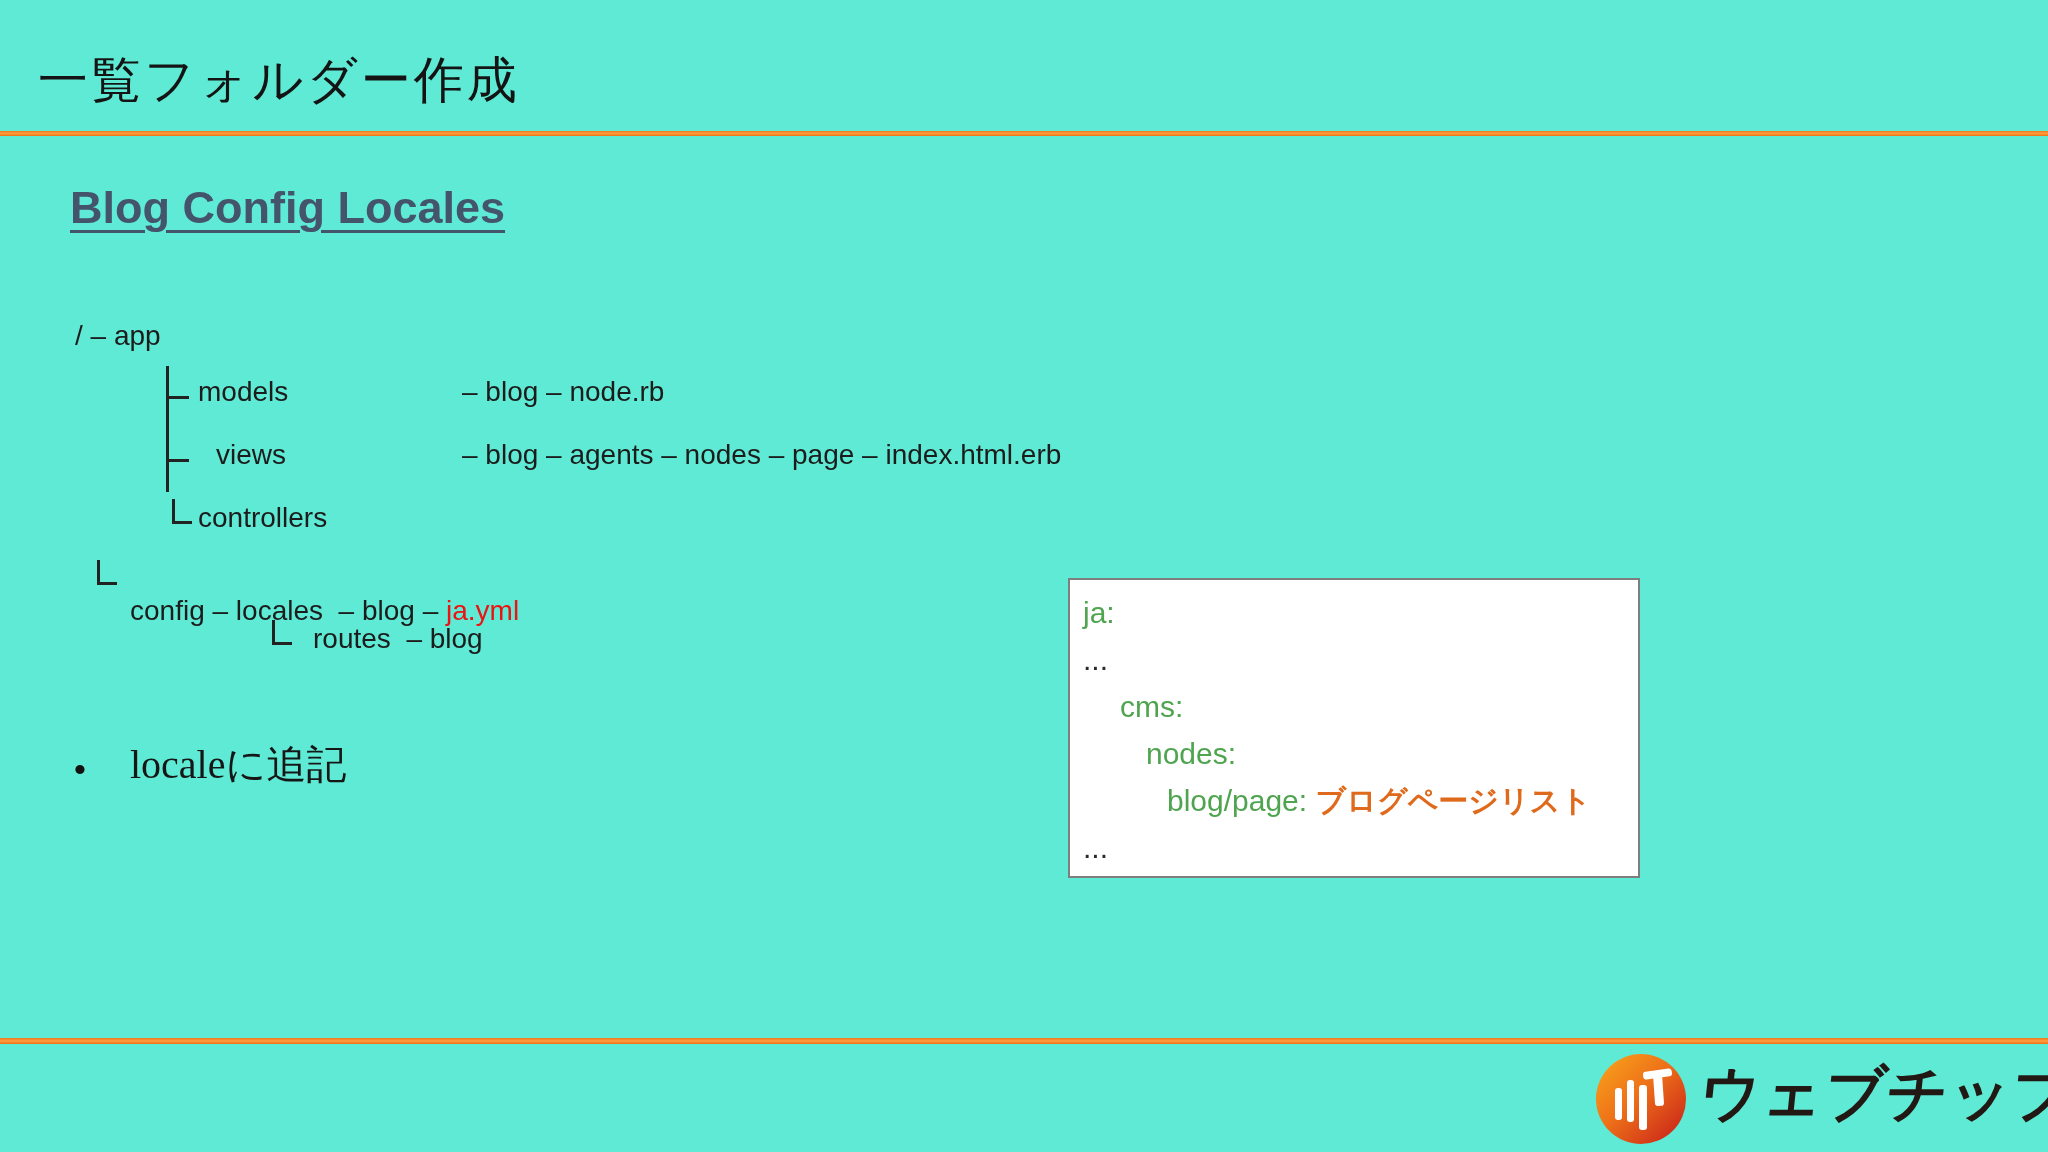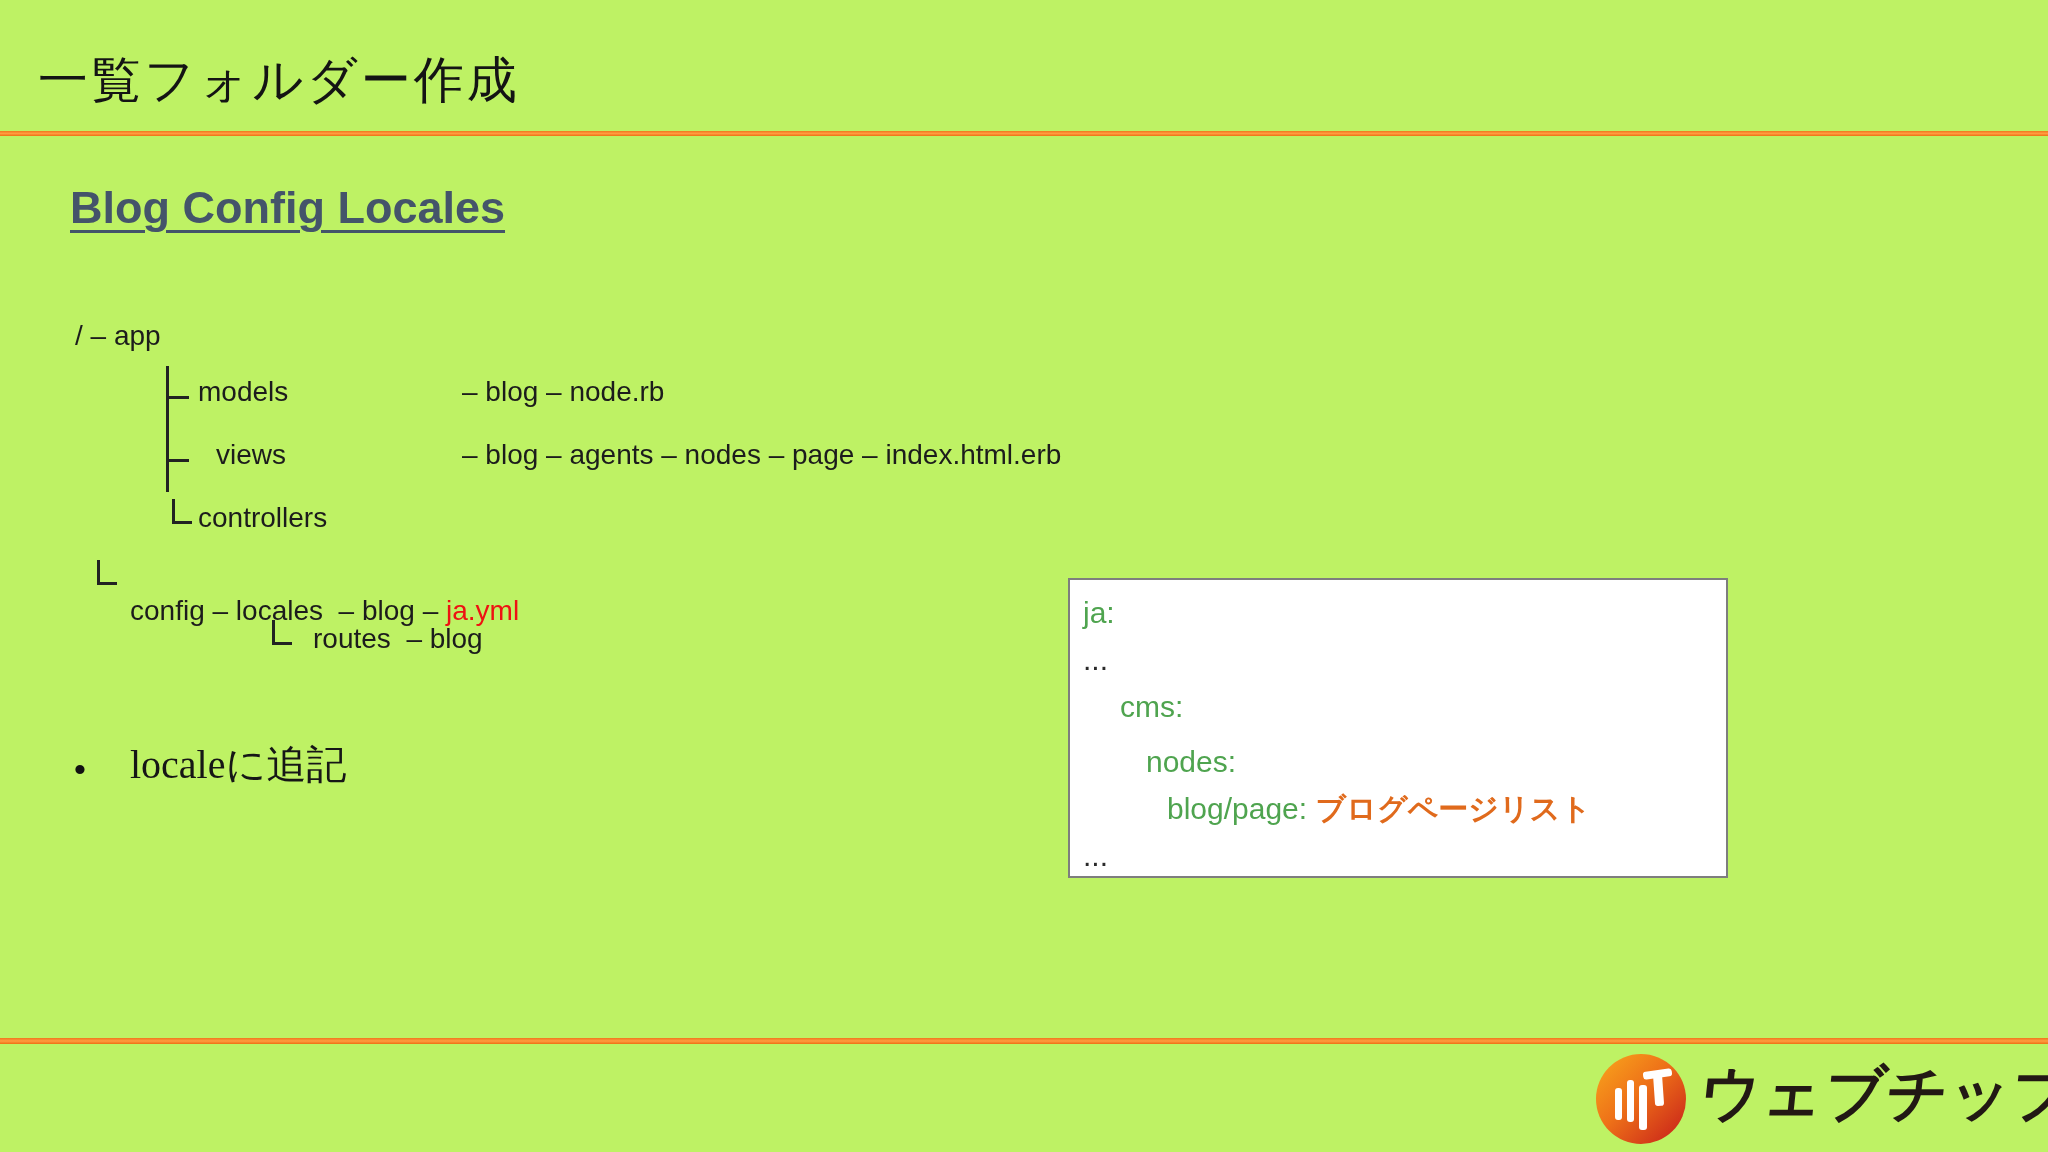--- a/index.html
+++ b/index.html
@@ -1,43 +1,43 @@
 <!DOCTYPE html>
 <html><head>
 <meta charset="utf-8">
 <style>
   html,body{margin:0;padding:0;background:#ffffff;}
   .slide{
-    position:relative;width:2048px;height:1152px;background:#bef264;overflow:hidden;
+    position:relative;width:2048px;height:1152px;background:#5eead4;overflow:hidden;
     font-family:"Liberation Sans","DejaVu Sans",sans-serif;color:#1c1c1c;
   }
   .abs{position:absolute;white-space:pre;line-height:1.05;}
   
   .title{left:38px;top:54px;font-size:50px;letter-spacing:3px;color:#141414;}
   .rule{position:absolute;left:0;width:2048px;background:#f0761d;}
   .rule-top{top:131px;height:5px;background:linear-gradient(#f0761d,#ff9d3f,#ee6f14);}
   .rule-bottom{top:1038px;height:6px;background:linear-gradient(#f0761d,#ff9d3f,#ee6f14);}
   .heading{left:70px;top:184px;font-size:45px;font-weight:bold;color:#44546a;
            text-decoration:underline;text-underline-offset:7px;text-decoration-thickness:3px;}
   
   .t{font-size:28px;color:#1c1c1c;}
   .red{color:#ee1212;}
   
   .conn{position:absolute;background:#222222;}
   .elbow{position:absolute;border-left:3px solid #222222;border-bottom:3px solid #222222;}
   
   .bullet-marker{left:74px;top:752px;font-size:34px;color:#111111;}
   .bullet-text{left:130px;top:744px;font-size:40px;color:#161616;font-family:Liberation Serif, serif;}
   
-  .code-box{position:absolute;left:1068px;top:578px;width:660px;height:300px;
+  .code-box{position:absolute;left:1068px;top:578px;width:572px;height:300px;
             border:2px solid #7e7e7e;background:#ffffff;box-sizing:border-box;padding-top:9px;}
   .code-line{white-space:pre;font-size:30px;line-height:47px;color:#2a2a2a;}
   .green{color:#4fa44f;}
   .code-orange{color:#e06a1c;font-weight:bold;}
-  .ind0{padding-left:13px;} .ind1{padding-left:50px;} .ind2{padding-left:76px;margin-top:8px;} .ind3{padding-left:97px;}
+  .ind0{padding-left:13px;} .ind1{padding-left:50px;} .ind2{padding-left:76px;} .ind3{padding-left:97px;}
   
   .logo-circle{position:absolute;left:1596px;top:1054px;width:90px;height:90px;border-radius:50%;
                background:linear-gradient(135deg,#f8a21c 5%,#ee7118 45%,#c9231a 95%);}
   .logo-bar{position:absolute;background:#ffffff;border-radius:3px;}
   .bar1{left:19px;top:34px;width:7px;height:32px;}
   .bar2{left:31px;top:26px;width:7px;height:42px;}
   .bar3{left:43px;top:31px;width:8px;height:45px;}
   .t-h{left:47px;top:16px;width:29px;height:8px;transform:rotate(-8deg);}
   .t-v{left:58px;top:18px;width:9px;height:34px;transform:rotate(-4deg);}
   .logo-text{left:1700px;top:1062px;font-size:60px;font-weight:bold;color:#221814;

